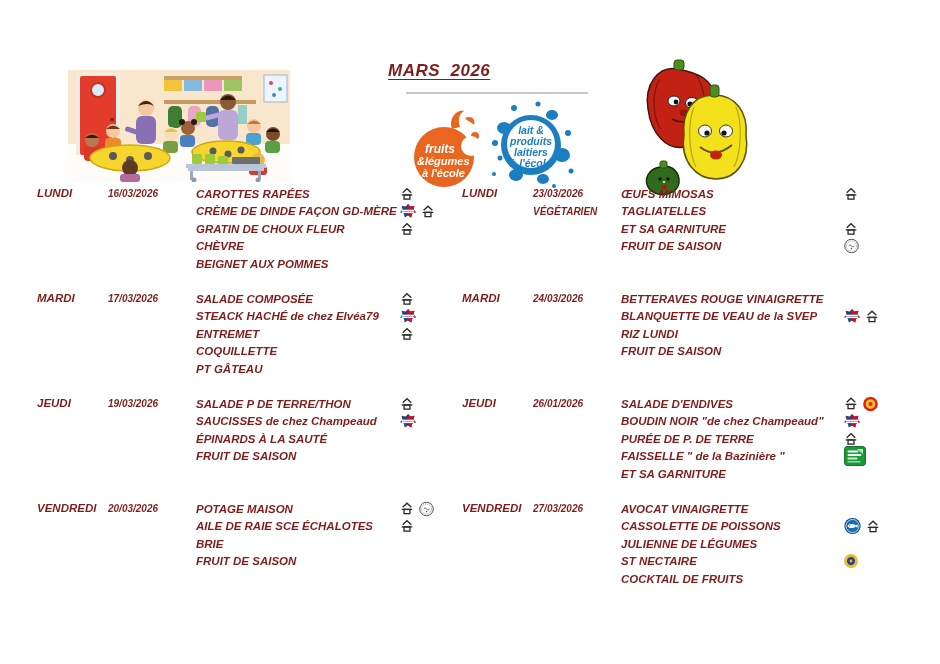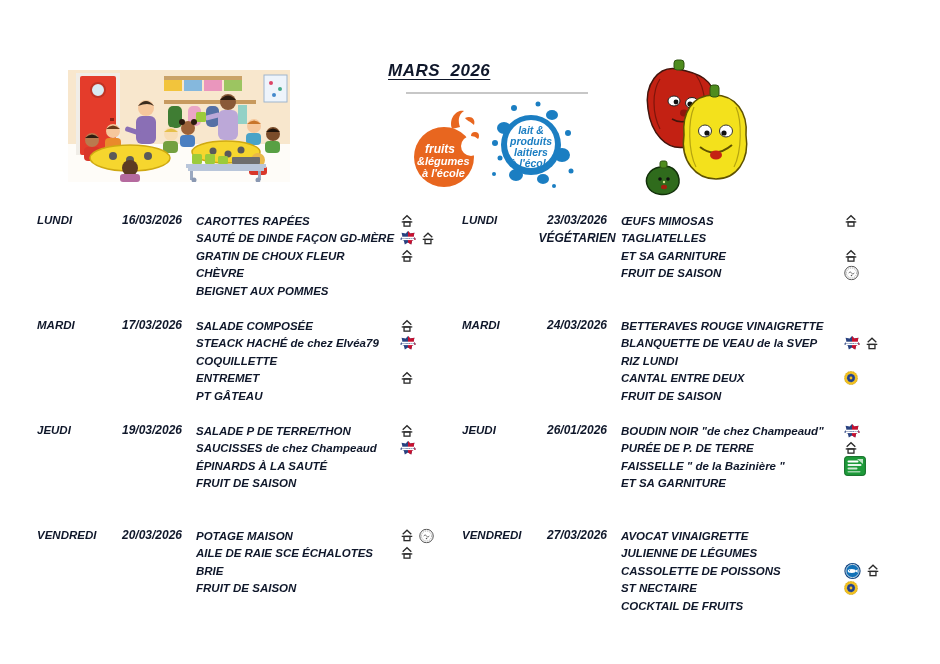--- a/index.html
+++ b/index.html
@@ -1,42 +1,42 @@
 <!DOCTYPE html>
 <html><head>
 <meta charset="utf-8">
 <style>
   html,body{margin:0;padding:0;background:#ffffff;}
   .page{
     position:relative;width:940px;height:664px;background:#ffffff;overflow:hidden;
-    font-family:"Liberation Sans",sans-serif;color:#0f172a;
+    font-family:"Liberation Sans",sans-serif;color:#7f1d1d;
   }
   
   .cafeteria{position:absolute;left:68px;top:70px;}
   .page-title{
     position:absolute;left:388px;top:61px;
     font-size:17px;font-weight:bold;font-style:italic;
     text-decoration:underline;text-underline-offset:3px;letter-spacing:.5px;
     white-space:pre;
   }
   .title-rule{position:absolute;left:406px;top:92px;width:182px;height:2px;background:#c7c7c7;}
   .logo-fruits{position:absolute;left:408px;top:107px;}
   .logo-lait{position:absolute;left:486px;top:98px;}
   .peppers{position:absolute;left:636px;top:55px;}
   
-  .menu-col{position:absolute;top:212px;}
+  .menu-col{position:absolute;top:185px;}
   .col-left{left:37px;}
   .col-right{left:462px;}
   .menu-block{display:flex;align-items:flex-start;height:87.5px;margin-bottom:17.5px;}
   .day-label{
     width:71px;font-size:11.5px;font-weight:bold;font-style:italic;line-height:17.5px;
   }
   .date-cell{width:88px;}
   .date-label,.note-label{
-    font-size:12px;font-weight:bold;font-style:italic;line-height:17.5px;white-space:nowrap;text-align:center;
+    font-size:10px;font-weight:bold;font-style:italic;line-height:17.5px;white-space:nowrap;
   }
   .dishes{position:relative;width:270px;}
   .dish-line{position:relative;height:17.5px;display:flex;align-items:center;text-align:center;}
   .dish-text{
     font-size:11.5px;font-weight:bold;font-style:italic;white-space:nowrap;
   }
   .dish-icons{
     position:absolute;left:204px;top:50%;transform:translateY(-50%);
     display:flex;align-items:center;gap:5px;
   }
@@ -202,21 +202,21 @@
               <span class="menu-icon">
                 <svg width="14" height="14" viewBox="0 0 18 18">
                   <path d="M3.5 7.5 L9 2.2 L14.5 7.5" fill="none" stroke="#2b2b2b" stroke-width="1.7"></path>
                   <line x1="2.2" y1="10.2" x2="15.8" y2="10.2" stroke="#2b2b2b" stroke-width="1.7"></line>
                   <rect x="5.2" y="10.2" width="7.6" height="5.4" fill="none" stroke="#2b2b2b" stroke-width="1.7"></rect>
                 </svg>
               </span>
             </span>
           </div>
           <div class="dish-line">
-            <span class="dish-text">SAUTÉ DE DINDE FAÇON GD-MÈRE</span>
+            <span class="dish-text">CRÈME DE DINDE FAÇON GD-MÈRE</span>
             <span class="dish-icons">
               <span class="menu-icon">
                 <svg width="16" height="15" viewBox="0 0 16 15">
                   <polygon points="8,0.4 10.3,3 14.4,2.2 13.6,6 16,8.8 12.2,10 11.2,14 8,11.9 4.8,14 3.8,10 0,8.8 2.4,6 1.6,2.2 5.7,3" fill="#28417f"></polygon>
                   <path d="M8,0.4 L10.3,3 L14.4,2.2 L13.6,6 L16,8.8 L12.2,10 L11.2,14 L8,11.9 Z" fill="#c8102e"></path>
                   <rect x="1.8" y="6.2" width="12.4" height="3.4" fill="#ffffff"></rect>
                   <text x="8" y="8.9" font-size="2.4" text-anchor="middle" fill="#28417f" font-weight="bold">VIANDE FR</text>
                 </svg>
               </span>
               <span class="menu-icon">
@@ -275,34 +275,34 @@
                 <svg width="16" height="15" viewBox="0 0 16 15">
                   <polygon points="8,0.4 10.3,3 14.4,2.2 13.6,6 16,8.8 12.2,10 11.2,14 8,11.9 4.8,14 3.8,10 0,8.8 2.4,6 1.6,2.2 5.7,3" fill="#28417f"></polygon>
                   <path d="M8,0.4 L10.3,3 L14.4,2.2 L13.6,6 L16,8.8 L12.2,10 L11.2,14 L8,11.9 Z" fill="#c8102e"></path>
                   <rect x="1.8" y="6.2" width="12.4" height="3.4" fill="#ffffff"></rect>
                   <text x="8" y="8.9" font-size="2.4" text-anchor="middle" fill="#28417f" font-weight="bold">VIANDE FR</text>
                 </svg>
               </span>
             </span>
           </div>
           <div class="dish-line">
+            <span class="dish-text">ENTREMET</span>
+            <span class="dish-icons">
+              <span class="menu-icon">
+                <svg width="14" height="14" viewBox="0 0 18 18">
+                  <path d="M3.5 7.5 L9 2.2 L14.5 7.5" fill="none" stroke="#2b2b2b" stroke-width="1.7"></path>
+                  <line x1="2.2" y1="10.2" x2="15.8" y2="10.2" stroke="#2b2b2b" stroke-width="1.7"></line>
+                  <rect x="5.2" y="10.2" width="7.6" height="5.4" fill="none" stroke="#2b2b2b" stroke-width="1.7"></rect>
+                </svg>
+              </span>
+            </span>
+          </div>
+          <div class="dish-line">
             <span class="dish-text">COQUILLETTE</span>
             <span class="dish-icons"></span>
-          </div>
-          <div class="dish-line">
-            <span class="dish-text">ENTREMET</span>
-            <span class="dish-icons">
-              <span class="menu-icon">
-                <svg width="14" height="14" viewBox="0 0 18 18">
-                  <path d="M3.5 7.5 L9 2.2 L14.5 7.5" fill="none" stroke="#2b2b2b" stroke-width="1.7"></path>
-                  <line x1="2.2" y1="10.2" x2="15.8" y2="10.2" stroke="#2b2b2b" stroke-width="1.7"></line>
-                  <rect x="5.2" y="10.2" width="7.6" height="5.4" fill="none" stroke="#2b2b2b" stroke-width="1.7"></rect>
-                </svg>
-              </span>
-            </span>
           </div>
           <div class="dish-line">
             <span class="dish-text">PT GÂTEAU</span>
             <span class="dish-icons"></span>
           </div>
         </div>
       </div>
       <div class="menu-block">
         <div class="day-label">JEUDI</div>
         <div class="date-cell">
@@ -472,45 +472,52 @@
                   <rect x="5.2" y="10.2" width="7.6" height="5.4" fill="none" stroke="#2b2b2b" stroke-width="1.7"></rect>
                 </svg>
               </span>
             </span>
           </div>
           <div class="dish-line">
             <span class="dish-text">RIZ LUNDI</span>
             <span class="dish-icons"></span>
           </div>
           <div class="dish-line">
-            <span class="dish-text">CANTAL ENTRE DEUX</span>
-            <span class="dish-icons">
-              <span class="menu-icon">
-                <svg width="14" height="14" viewBox="0 0 16 16">
-                  <circle cx="8" cy="8" r="7.6" fill="#f2c01d"></circle>
-                  <circle cx="8" cy="8" r="7.6" fill="none" stroke="#a8820a" stroke-width="0.6" stroke-dasharray="1 0.9"></circle>
-                  <circle cx="8" cy="8" r="4.8" fill="#23418c"></circle>
-                  <circle cx="8" cy="8" r="4.8" fill="none" stroke="#f8e27a" stroke-width="0.6" stroke-dasharray="0.9 0.9"></circle>
-                  <circle cx="8" cy="8" r="1.6" fill="#f2c01d"></circle>
-                </svg>
-              </span>
-            </span>
-          </div>
-          <div class="dish-line">
             <span class="dish-text">FRUIT DE SAISON</span>
             <span class="dish-icons"></span>
           </div>
         </div>
       </div>
       <div class="menu-block">
         <div class="day-label">JEUDI</div>
         <div class="date-cell">
           <div class="date-label">26/01/2026</div>
         </div>
         <div class="dishes">
+          <div class="dish-line">
+            <span class="dish-text">SALADE D'ENDIVES</span>
+            <span class="dish-icons">
+              <span class="menu-icon">
+                <svg width="14" height="14" viewBox="0 0 18 18">
+                  <path d="M3.5 7.5 L9 2.2 L14.5 7.5" fill="none" stroke="#2b2b2b" stroke-width="1.7"></path>
+                  <line x1="2.2" y1="10.2" x2="15.8" y2="10.2" stroke="#2b2b2b" stroke-width="1.7"></line>
+                  <rect x="5.2" y="10.2" width="7.6" height="5.4" fill="none" stroke="#2b2b2b" stroke-width="1.7"></rect>
+                </svg>
+              </span>
+              <span class="menu-icon">
+                <svg width="15" height="15" viewBox="0 0 16 16">
+                  <circle cx="8" cy="8" r="7.6" fill="#e21d12"></circle>
+                  <circle cx="8" cy="8" r="7.6" fill="none" stroke="#8d0f08" stroke-width="0.5" stroke-dasharray="1 0.8"></circle>
+                  <circle cx="8" cy="8" r="5.2" fill="#f7c51e"></circle>
+                  <circle cx="8" cy="8" r="5.2" fill="none" stroke="#e21d12" stroke-width="0.5" stroke-dasharray="0.8 0.8"></circle>
+                  <circle cx="8" cy="8" r="2.2" fill="#e21d12"></circle>
+                </svg>
+              </span>
+            </span>
+          </div>
           <div class="dish-line">
             <span class="dish-text">BOUDIN NOIR "de chez Champeaud"</span>
             <span class="dish-icons">
               <span class="menu-icon">
                 <svg width="16" height="15" viewBox="0 0 16 15">
                   <polygon points="8,0.4 10.3,3 14.4,2.2 13.6,6 16,8.8 12.2,10 11.2,14 8,11.9 4.8,14 3.8,10 0,8.8 2.4,6 1.6,2.2 5.7,3" fill="#28417f"></polygon>
                   <path d="M8,0.4 L10.3,3 L14.4,2.2 L13.6,6 L16,8.8 L12.2,10 L11.2,14 L8,11.9 Z" fill="#c8102e"></path>
                   <rect x="1.8" y="6.2" width="12.4" height="3.4" fill="#ffffff"></rect>
                   <text x="8" y="8.9" font-size="2.4" text-anchor="middle" fill="#28417f" font-weight="bold">VIANDE FR</text>
                 </svg>
@@ -554,24 +561,20 @@
         <div class="day-label">VENDREDI</div>
         <div class="date-cell">
           <div class="date-label">27/03/2026</div>
         </div>
         <div class="dishes">
           <div class="dish-line">
             <span class="dish-text">AVOCAT VINAIGRETTE</span>
             <span class="dish-icons"></span>
           </div>
           <div class="dish-line">
-            <span class="dish-text">JULIENNE DE LÉGUMES</span>
-            <span class="dish-icons"></span>
-          </div>
-          <div class="dish-line">
             <span class="dish-text">CASSOLETTE DE POISSONS</span>
             <span class="dish-icons">
               <span class="menu-icon">
                 <svg width="17" height="17" viewBox="0 0 18 18">
                   <circle cx="9" cy="9" r="8.6" fill="#0a3f7d"></circle>
                   <circle cx="9" cy="9" r="7" fill="#1272b8" stroke="#ffffff" stroke-width="0.8"></circle>
                   <ellipse cx="8.2" cy="9" rx="4.2" ry="2.1" fill="#ffffff"></ellipse>
                   <polygon points="11.6,9 14.4,7.2 14.4,10.8" fill="#ffffff"></polygon>
                   <circle cx="5.8" cy="8.6" r="0.55" fill="#1272b8"></circle>
                 </svg>
@@ -579,20 +582,24 @@
               <span class="menu-icon">
                 <svg width="14" height="14" viewBox="0 0 18 18">
                   <path d="M3.5 7.5 L9 2.2 L14.5 7.5" fill="none" stroke="#2b2b2b" stroke-width="1.7"></path>
                   <line x1="2.2" y1="10.2" x2="15.8" y2="10.2" stroke="#2b2b2b" stroke-width="1.7"></line>
                   <rect x="5.2" y="10.2" width="7.6" height="5.4" fill="none" stroke="#2b2b2b" stroke-width="1.7"></rect>
                 </svg>
               </span>
             </span>
           </div>
           <div class="dish-line">
+            <span class="dish-text">JULIENNE DE LÉGUMES</span>
+            <span class="dish-icons"></span>
+          </div>
+          <div class="dish-line">
             <span class="dish-text">ST NECTAIRE</span>
             <span class="dish-icons">
               <span class="menu-icon">
                 <svg width="14" height="14" viewBox="0 0 16 16">
                   <circle cx="8" cy="8" r="7.6" fill="#f2c01d"></circle>
                   <circle cx="8" cy="8" r="7.6" fill="none" stroke="#a8820a" stroke-width="0.6" stroke-dasharray="1 0.9"></circle>
                   <circle cx="8" cy="8" r="4.8" fill="#23418c"></circle>
                   <circle cx="8" cy="8" r="4.8" fill="none" stroke="#f8e27a" stroke-width="0.6" stroke-dasharray="0.9 0.9"></circle>
                   <circle cx="8" cy="8" r="1.6" fill="#f2c01d"></circle>
                 </svg>

